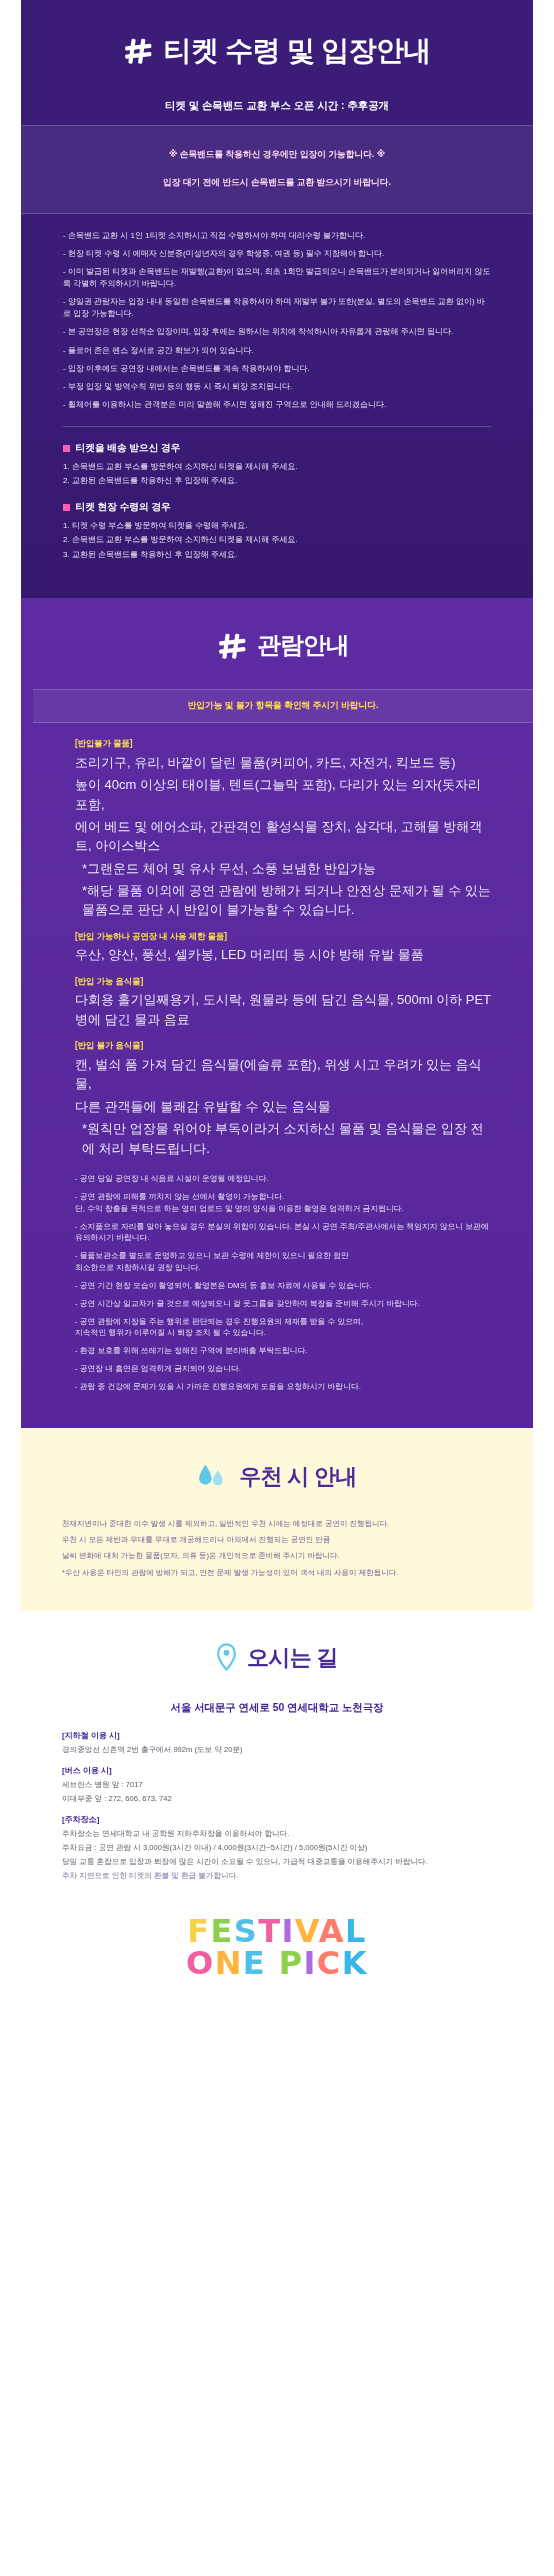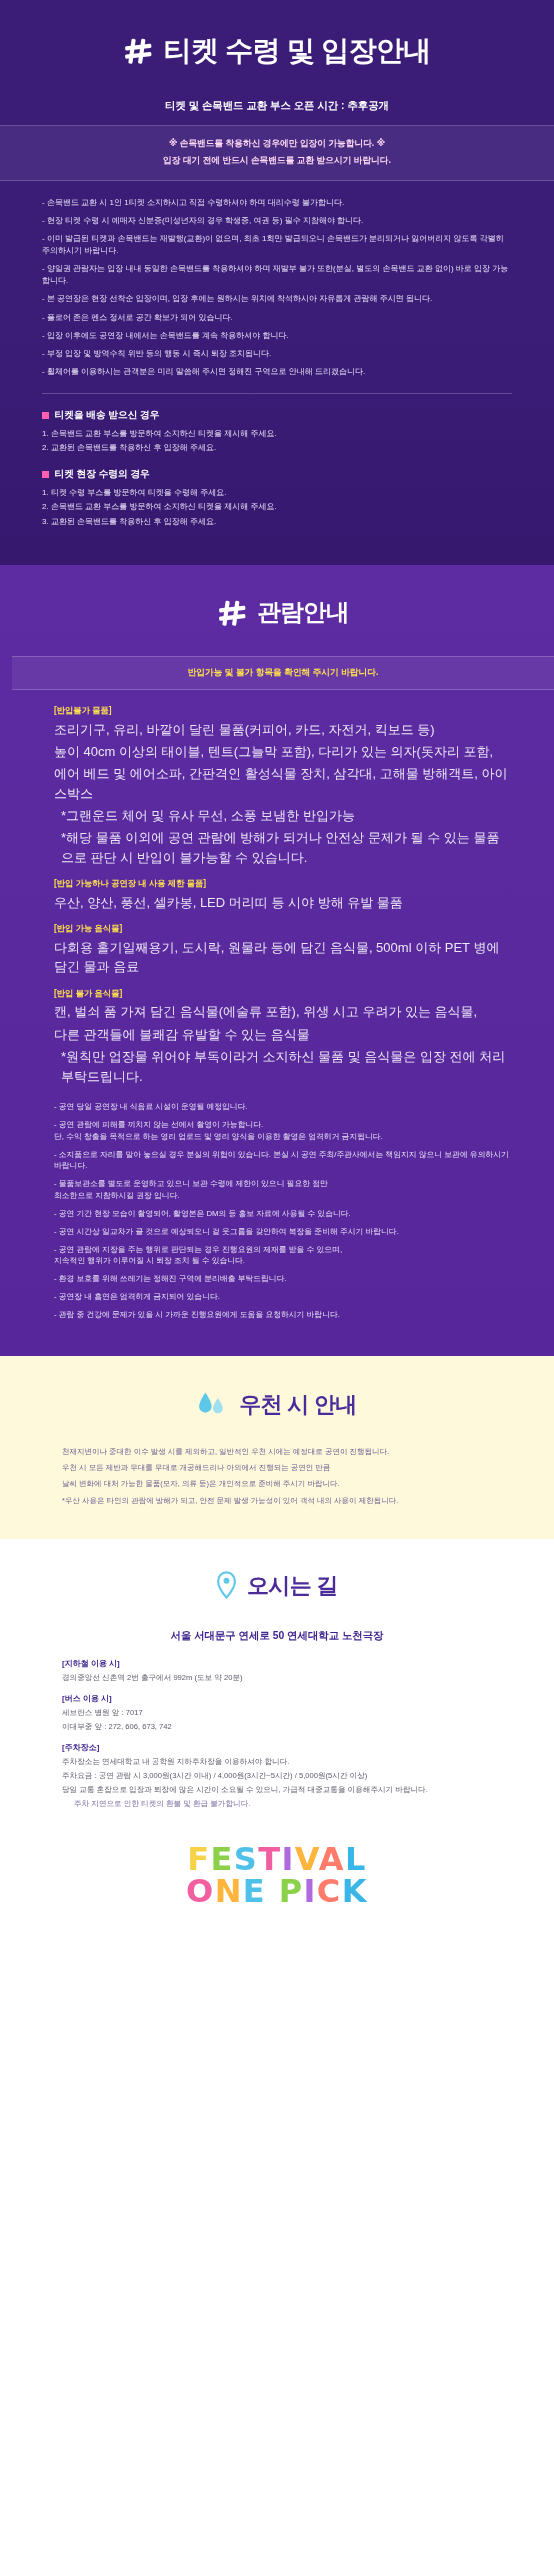--- a/index.html
+++ b/index.html
@@ -5,21 +5,21 @@
 <style>
   * { box-sizing: border-box; }
   html, body { margin:0; padding:0; }
   body {
     width: 554px;
     font-family: "Liberation Sans", "DejaVu Sans", sans-serif;
     background: #ffffff;
     color: #ffffff;
     -webkit-font-smoothing: antialiased;
   }
-  .page { width: 554px; margin: 0 auto; position: relative; }
+  .page { width: 512px; margin: 0 auto; position: relative; }
 
   
   .sec-ticket {
     background: #3d1f7a;
     background-image: linear-gradient(180deg,#3b1d78 0%, #3b1d78 55%, #37186f 100%);
     padding: 18px 0 28px 0;
     position: relative;
   }
   .hdr-row {
     display:flex; align-items:center; justify-content:center; gap:9.7px;
@@ -36,21 +36,21 @@
     margin: 1.4px 0 12.5px 0;
   }
   .notice-band {
     background: rgba(255,255,255,0.07);
     border-top: 0.7px solid rgba(255,255,255,0.18);
     border-bottom: 0.7px solid rgba(255,255,255,0.18);
     padding: 7px 0 8.3px 0;
     text-align:center;
     margin: 0 0 15.2px 0;
   }
-  .notice-band p { margin: 5px 0; font-size: 8.7px; color:#ffd9f4; font-weight:700;text-align:center; }
+  .notice-band p { margin: 16px 0; font-size: 8.7px; color:#ffd9f4; font-weight:700;text-align:center; }
 
   .rule-list { padding: 0 42px; }
   .rule-list p {
     margin: 0 0 6.2px 0;
     font-size: 8px; line-height: 1.5; color:#e9e2f7;
   }
 
   .divider-line { height:0.7px; background:rgba(255,255,255,0.22); margin: 15.2px 42px; }
 
   .box-head {
@@ -101,21 +101,21 @@
     padding: 22px 0 19.4px 0;
     text-align:center;
   }
   .sec-dir .hdr-title { color:#4b2a9a; font-size: 22px; }
   .venue {
     margin: 16.6px 0 15.2px 0; font-size: 10.4px; font-weight: 800; color:#3f2490;
   }
   .dir-body { width: 430px; margin: 0 auto; text-align:left; }
   .dir-body h4 { margin: 9.7px 0 2.8px 0; font-size: 8px; color:#3f2490; font-weight:800; }
   .dir-body p { margin: 0 0 2.1px 0; font-size: 7.6px; color:#5b5b6b; line-height:1.55; }
-  .dir-body p.note { color:#7a6aa0;margin-left:12px; }
+  .dir-body p.note { color:#7a6aa0; }
 
   
   .sec-footer { background:#ffffff; padding: 12.5px 0 23.6px 0; text-align:center; }
   .footer-logo { display:inline-block; }
   .fl-line { display:block; }
   .fl-word {
     font-family: "DejaVu Sans", sans-serif;
     font-size: 32px; font-weight: 800; letter-spacing: 1.4px;
     line-height: 1.0;
   }

